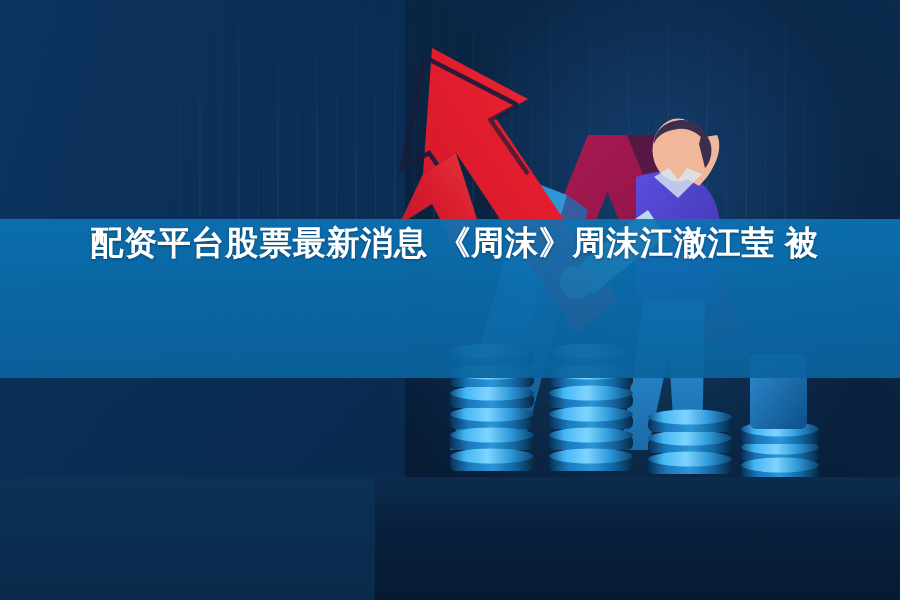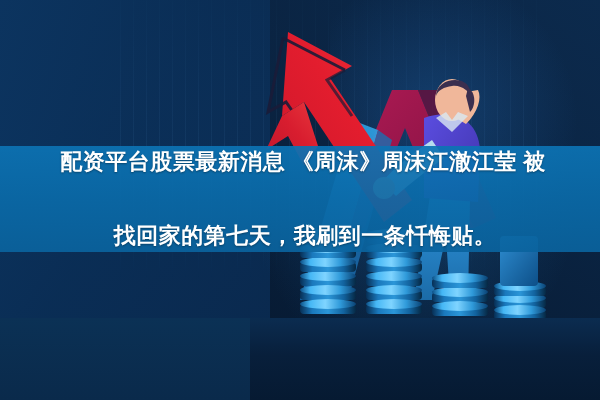--- a/index.html
+++ b/index.html
@@ -53,21 +53,21 @@
   .art{position:absolute;inset:0;}
 
   
   .band{
     position:absolute;left:0;top:146px;width:600px;height:106px;
     background:linear-gradient(180deg,#0c73b4 0%,#0a6aa8 50%,#0a639e 100%);
     opacity:.92;
   }
   .band-text{
     position:absolute;left:0;top:146px;width:600px;height:106px;
-    display:flex;flex-direction:column;align-items:center;justify-content:space-between;
+    display:flex;flex-direction:column;align-items:center;justify-content:flex-start;
     gap:2px;
   }
   .band-line{
     color:#ffffff;
     font-size:22px;
     font-weight:bold;
     letter-spacing:.5px;
     line-height:32px;
     text-align:center;
     white-space:nowrap;
@@ -247,16 +247,15 @@
       <rect x="500" y="236" width="38" height="50" rx="4" fill="url(#gCard)"></rect>
     </g>
   </svg>
 
   <div class="floor"></div>
   <div class="floor-left"></div>
 
   <div class="band"></div>
   <div class="band-text">
     <div class="band-line line1">配资平台股票最新消息 《周沫》周沫江澈江莹 被</div>
-    <div class="band-line line2">找回家的第七天，我刷到一条忏悔贴。</div>
   </div>
 
 </div>
 
 </body></html>

